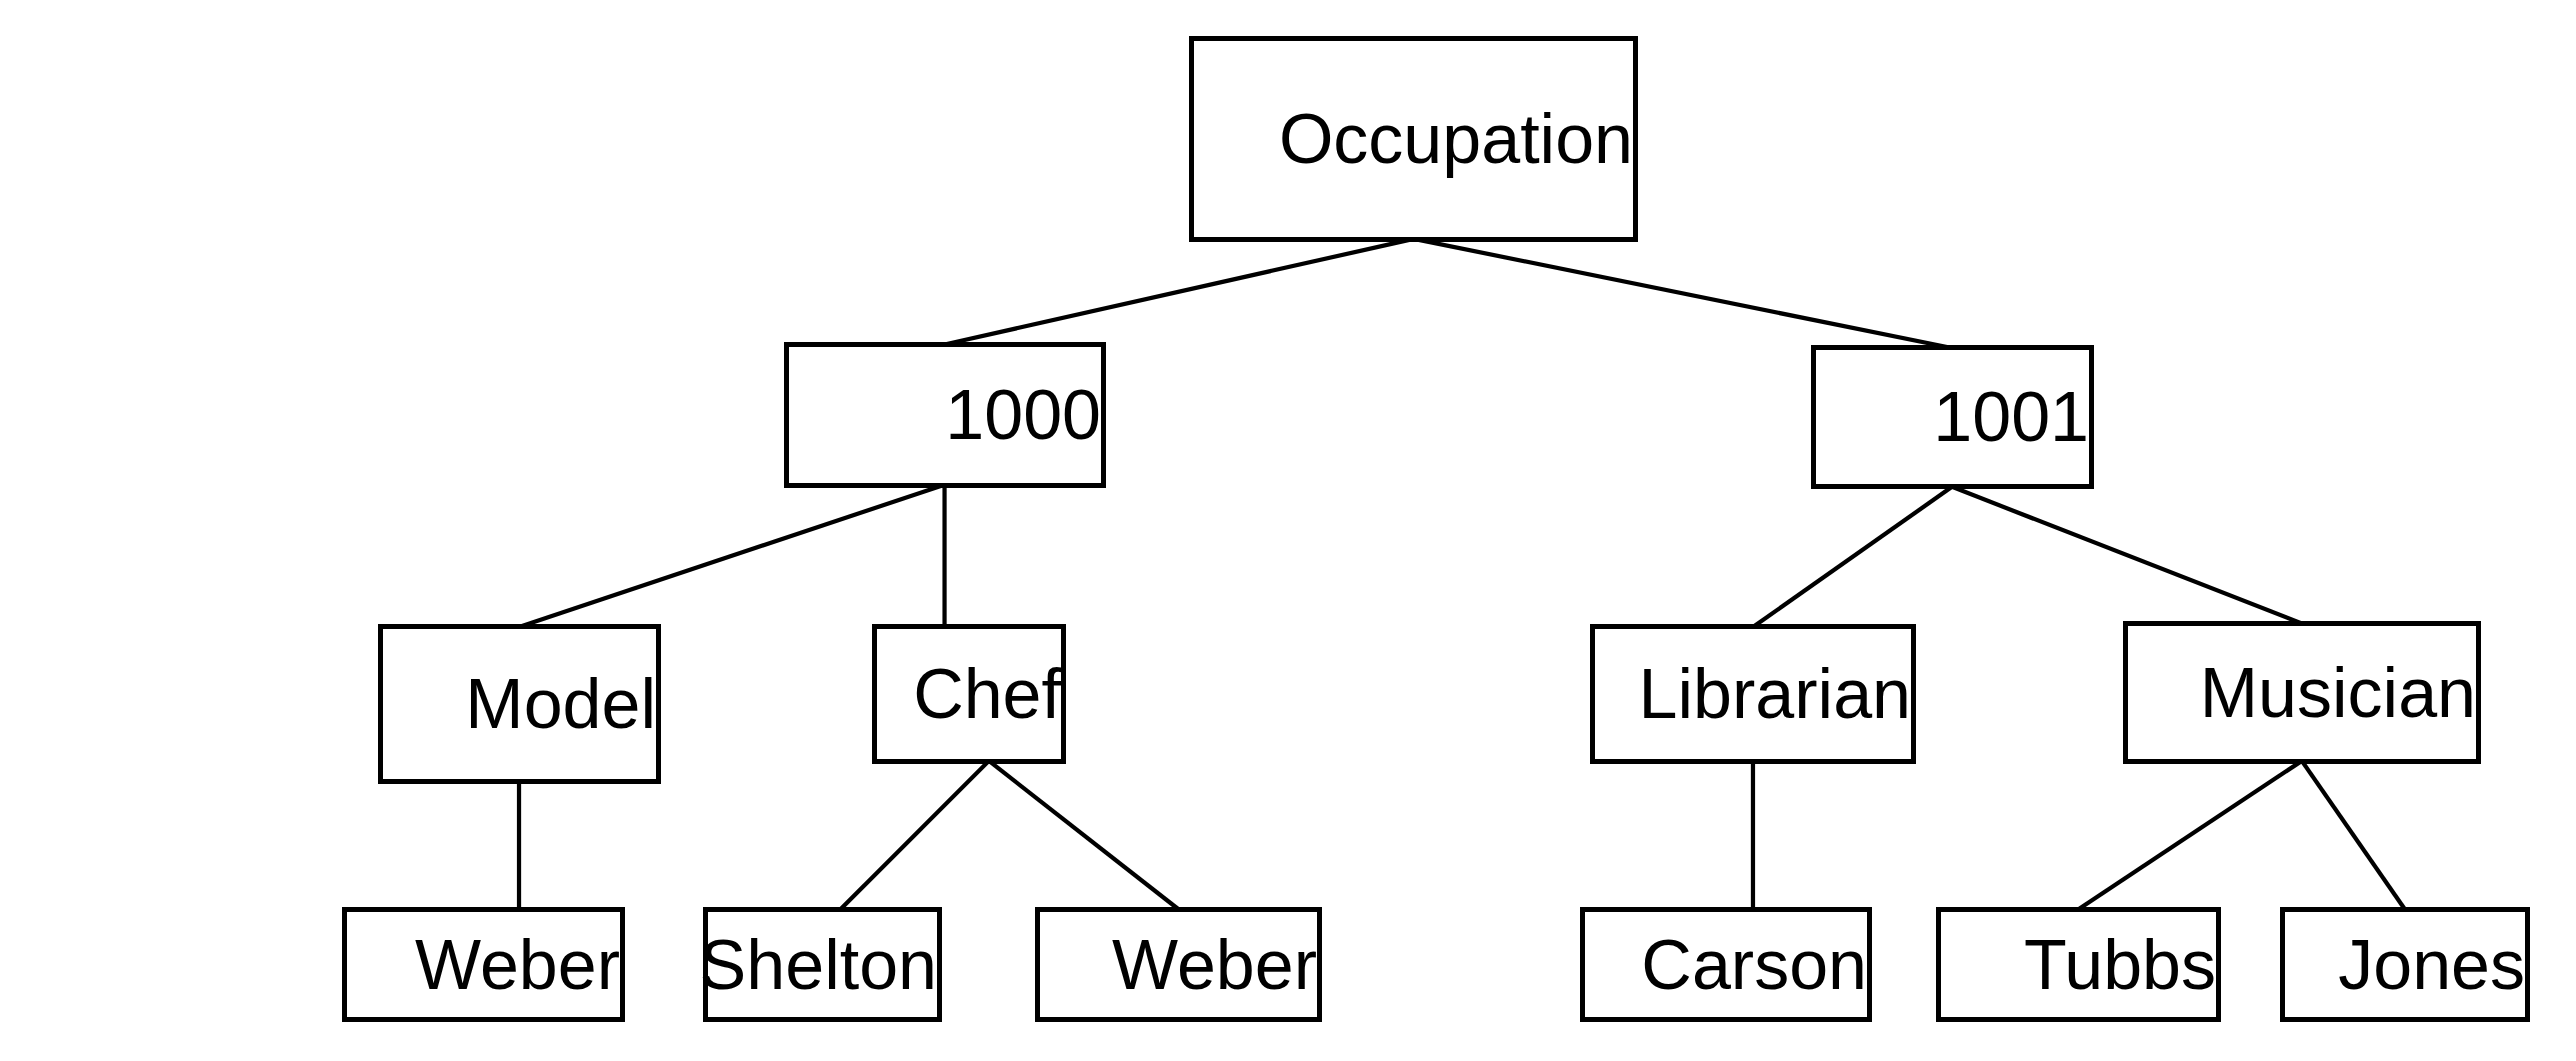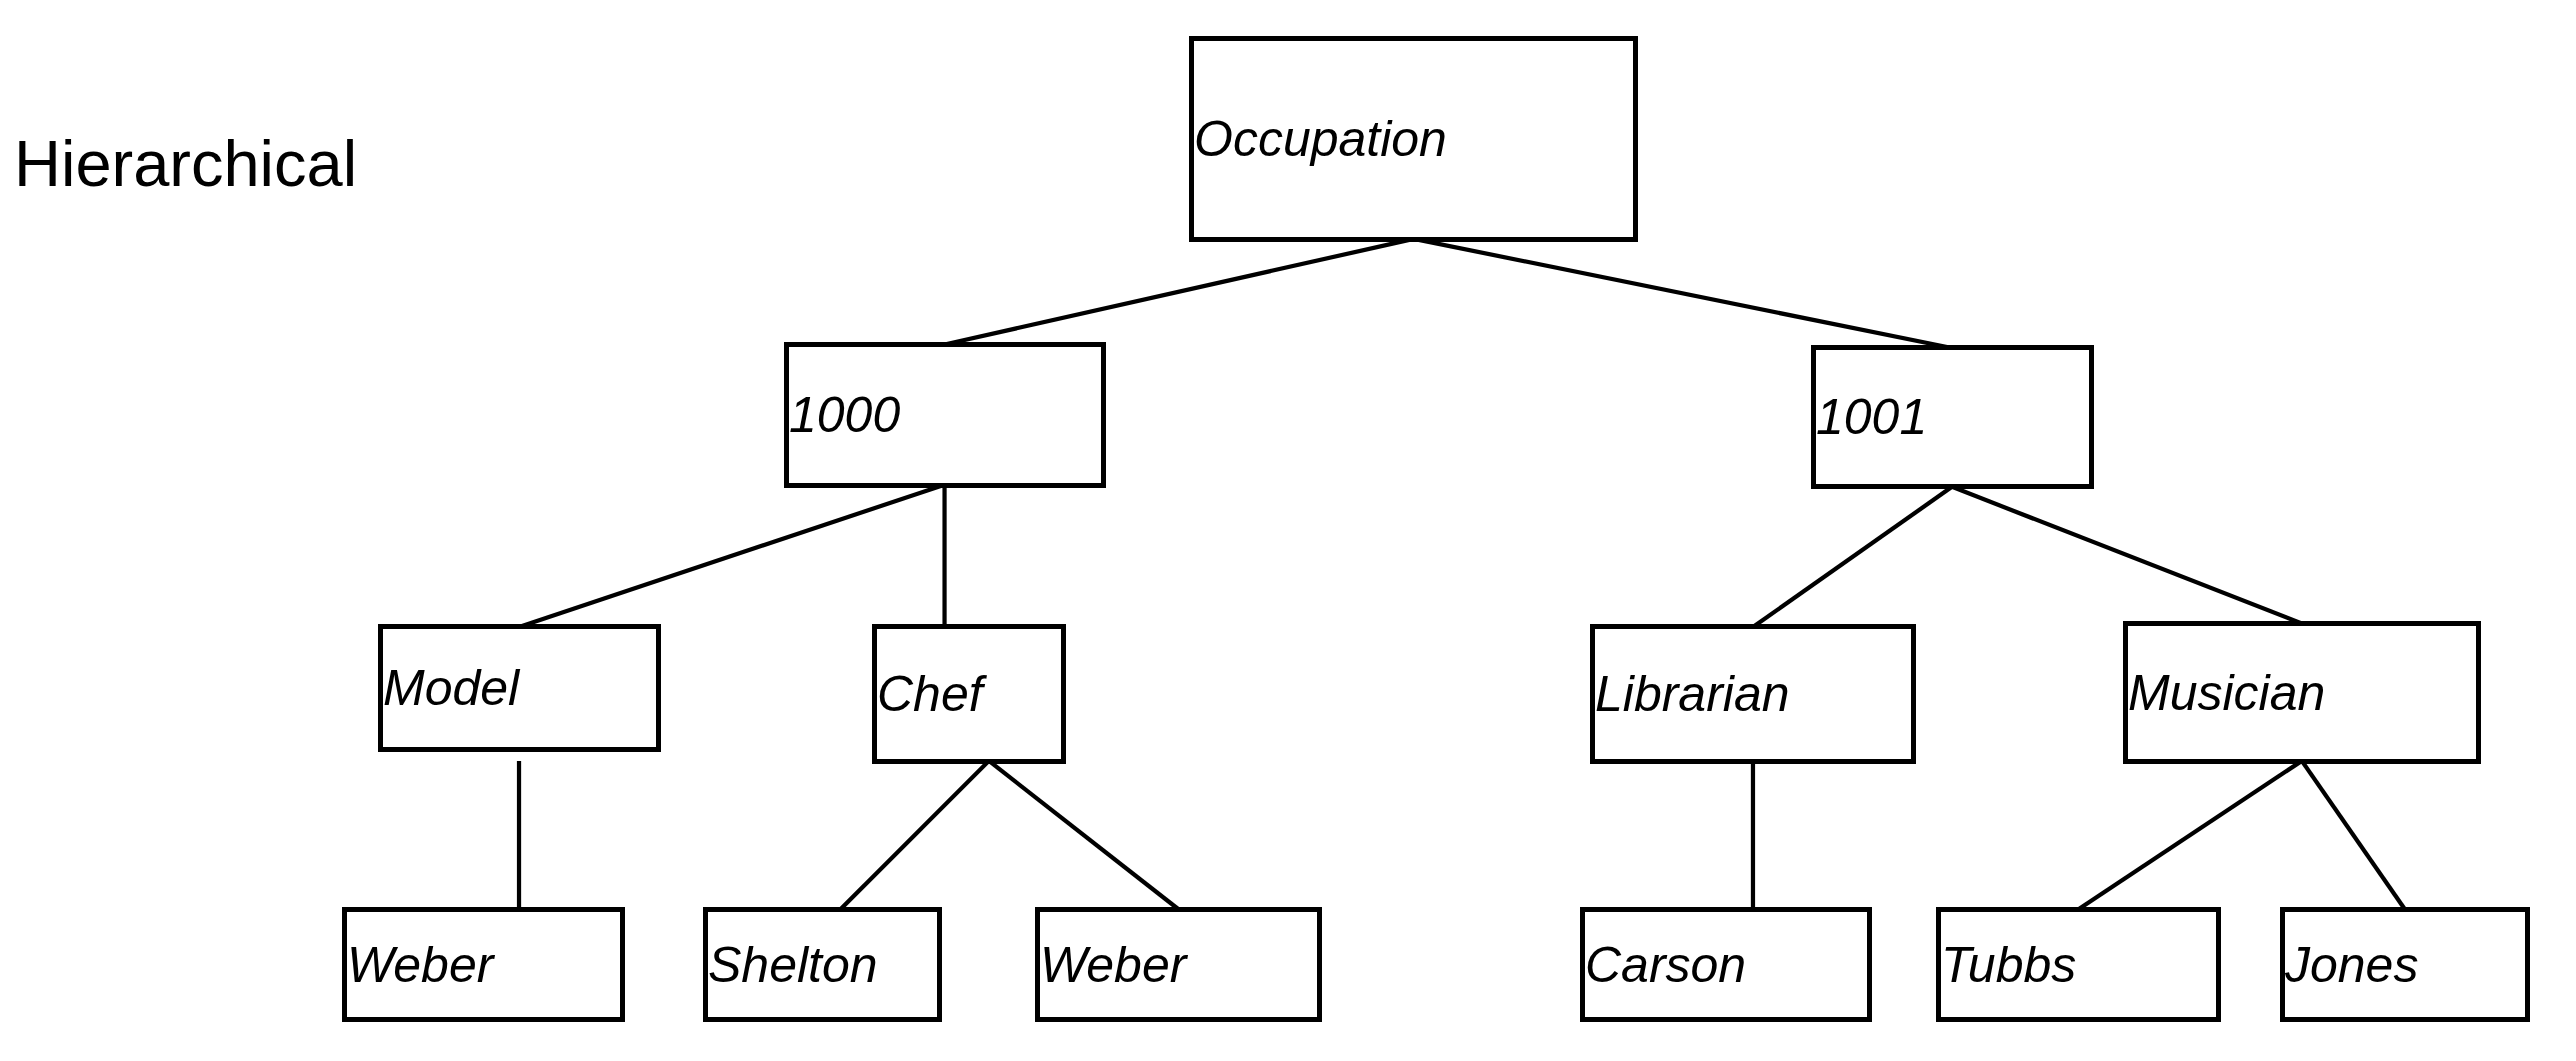--- a/index.html
+++ b/index.html
@@ -31,32 +31,30 @@
     width: 100%;
     height: 100%;
   }
   .node {
     position: absolute;
     box-sizing: border-box;
     background: var(--boxfill, #ffffff);
     border: 5px solid var(--boxborder, #000000);
     display: flex;
     align-items: center;
-    justify-content: flex-start;
-    font-size: 50px;
+    justify-content: flex-end;
+    font-size: 70px;
     line-height: 1;
     white-space: nowrap;
-    font-style: italic;
   }
 </style>
 </head>
 <body>
 
 <div class="canvas" style="--bg: #ffffff; --boxfill: #ffffff; --boxborder: #000000; --text: #000000;">
-  <div class="diagram-caption">Hierarchical</div>
   <svg class="edges" xmlns="http://www.w3.org/2000/svg" viewBox="0 0 3656 1506" width="2576" height="1061">
       <line x1="2006.5" y1="339" x2="1340.5" y2="489" stroke="#000000" stroke-width="6"></line>
       <line x1="2006.5" y1="339" x2="2770.5" y2="494" stroke="#000000" stroke-width="6"></line>
       <line x1="1340.5" y1="688" x2="736.5" y2="890" stroke="#000000" stroke-width="6"></line>
       <line x1="1340.5" y1="688" x2="1340.5" y2="890" stroke="#000000" stroke-width="6"></line>
       <line x1="2770.5" y1="691" x2="2488" y2="890" stroke="#000000" stroke-width="6"></line>
       <line x1="2770.5" y1="691" x2="3267" y2="885" stroke="#000000" stroke-width="6"></line>
       <line x1="736.5" y1="1080" x2="736.5" y2="1291" stroke="#000000" stroke-width="6"></line>
       <line x1="1403.5" y1="1080" x2="1192.5" y2="1291" stroke="#000000" stroke-width="6"></line>
       <line x1="1403.5" y1="1080" x2="1673" y2="1291" stroke="#000000" stroke-width="6"></line>
@@ -67,21 +65,21 @@
   <div>
       <div class="node" style="left: 1189px; top: 36px; width: 449px; height: 206px;">
         <span>Occupation</span>
       </div>
       <div class="node" style="left: 784px; top: 342px; width: 322px; height: 146px;">
         <span>1000</span>
       </div>
       <div class="node" style="left: 1811px; top: 345px; width: 283px; height: 144px;">
         <span>1001</span>
       </div>
-      <div class="node" style="left: 378px; top: 624px; width: 283px; height: 128px;">
+      <div class="node" style="left: 378px; top: 624px; width: 283px; height: 160px;">
         <span>Model</span>
       </div>
       <div class="node" style="left: 872px; top: 624px; width: 194px; height: 140px;">
         <span>Chef</span>
       </div>
       <div class="node" style="left: 1590px; top: 624px; width: 326px; height: 140px;">
         <span>Librarian</span>
       </div>
       <div class="node" style="left: 2123px; top: 621px; width: 358px; height: 143px;">
         <span>Musician</span>

